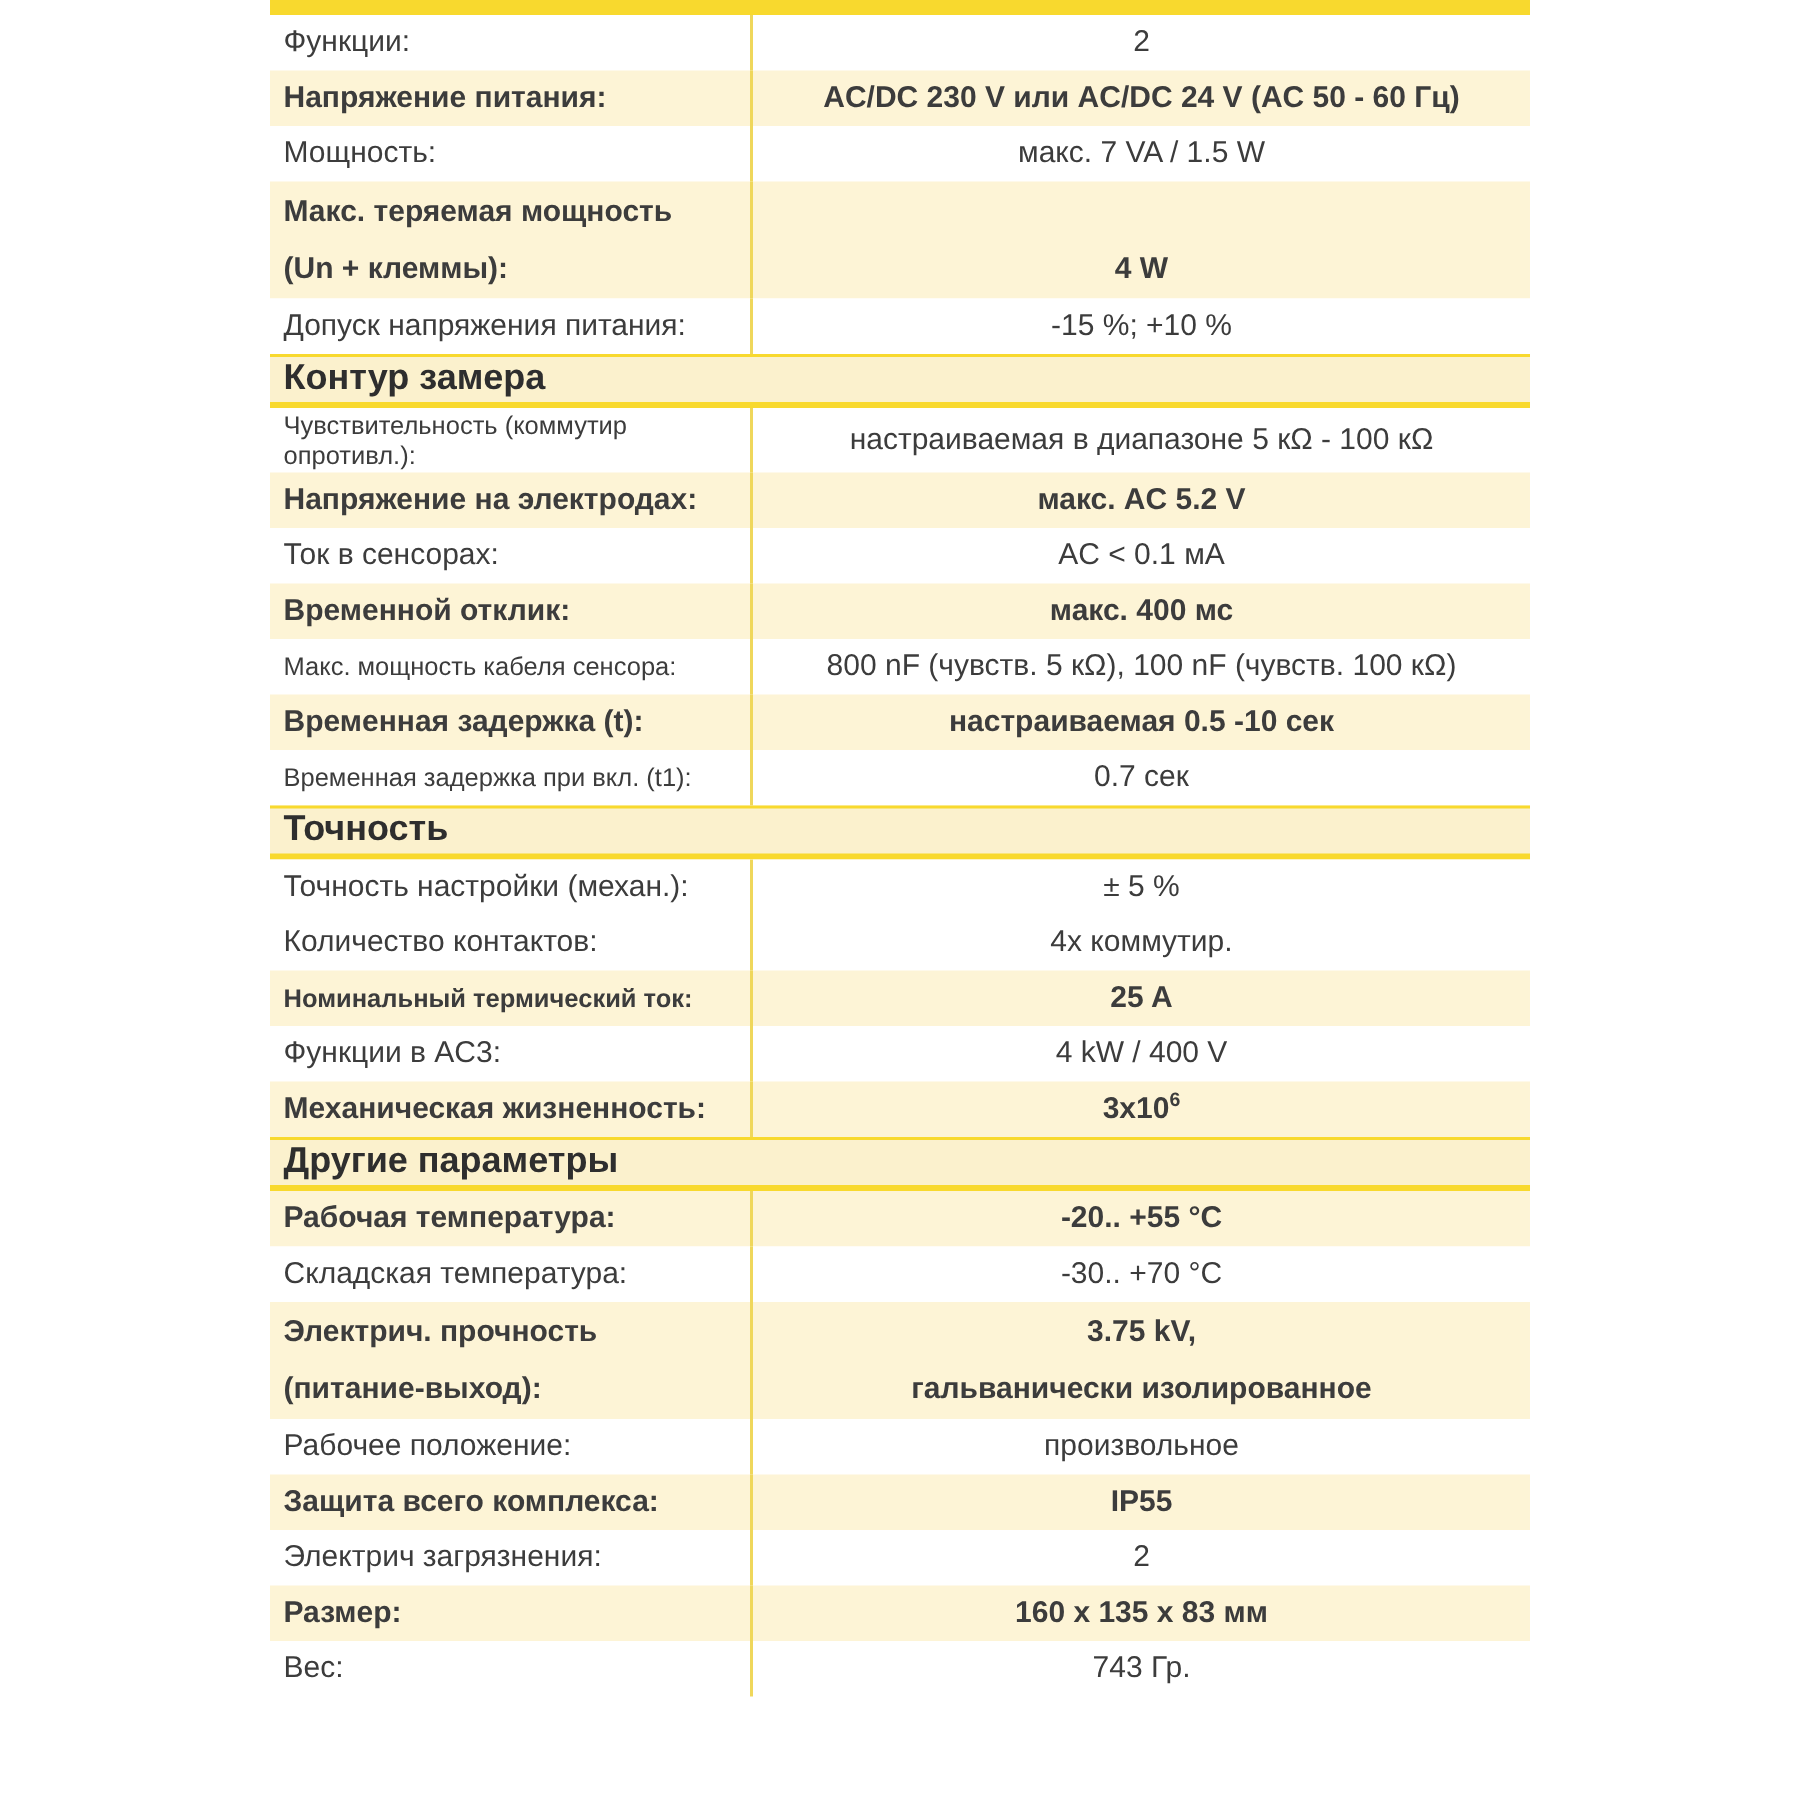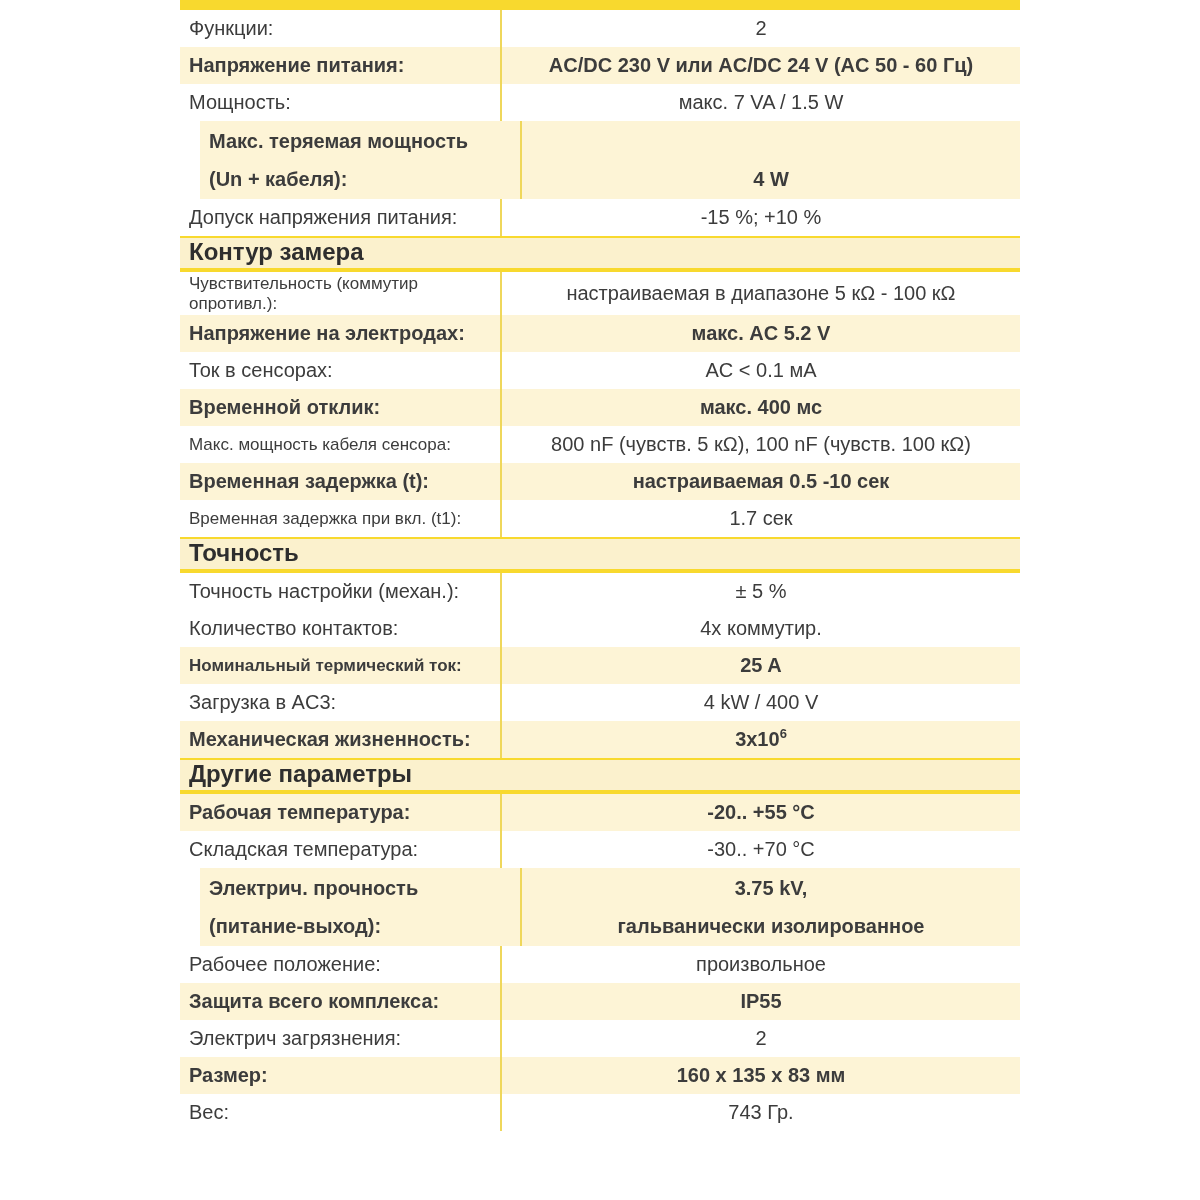--- a/index.html
+++ b/index.html
@@ -42,21 +42,21 @@
     color: #2e2e2e;
   }
   .row {
     display: flex;
     align-items: stretch;
     min-height: 37px;
     background: #ffffff;
     gap: 20px;
   }
   .row.shaded { background: var(--cream); font-weight: bold; }
-  .row.tall { min-height: 78px; margin-left: 20px; }
+  .row.tall { min-height: 78px; }
   .row.two-small { min-height: 43px; }
   .cell-label {
     width: 300px;
     padding-left: 9px;
     display: flex;
     flex-direction: column;
     justify-content: center;
     font-size: 20px;
     line-height: 1.15;
   }
@@ -104,21 +104,21 @@
           <div class="cell-label">
             <span>Мощность:</span>
           </div>
           <div class="cell-value">
             <div><span>макс. 7 VA / 1.5 W</span></div>
           </div>
         </div>
         <div class="row shaded tall">
           <div class="cell-label">
             <div class="line">Макс. теряемая мощность</div>
-            <div class="line">(Un + кабеля):</div>
+            <div class="line">(Un + клеммы):</div>
           </div>
           <div class="cell-value">
             <div class="line"></div>
             <div class="line">4 W</div>
           </div>
         </div>
         <div class="row">
           <div class="cell-label">
             <span>Допуск напряжения питания:</span>
           </div>
@@ -176,21 +176,21 @@
           </div>
           <div class="cell-value">
             <div><span>настраиваемая 0.5 -10 сек</span></div>
           </div>
         </div>
         <div class="row small">
           <div class="cell-label">
             <span>Временная задержка при вкл. (t1):</span>
           </div>
           <div class="cell-value">
-            <div><span>1.7 сек</span></div>
+            <div><span>0.7 сек</span></div>
           </div>
         </div>
         <div class="section-header">
           <span>Точность</span>
         </div>
         <div class="row">
           <div class="cell-label">
             <span>Точность настройки (механ.):</span>
           </div>
           <div class="cell-value">
@@ -208,21 +208,21 @@
         <div class="row shaded small">
           <div class="cell-label">
             <span>Номинальный термический ток:</span>
           </div>
           <div class="cell-value">
             <div><span>25 A</span></div>
           </div>
         </div>
         <div class="row">
           <div class="cell-label">
-            <span>Загрузка в AC3:</span>
+            <span>Функции в AC3:</span>
           </div>
           <div class="cell-value">
             <div><span>4 kW / 400 V</span></div>
           </div>
         </div>
         <div class="row shaded">
           <div class="cell-label">
             <span>Механическая жизненность:</span>
           </div>
           <div class="cell-value">

